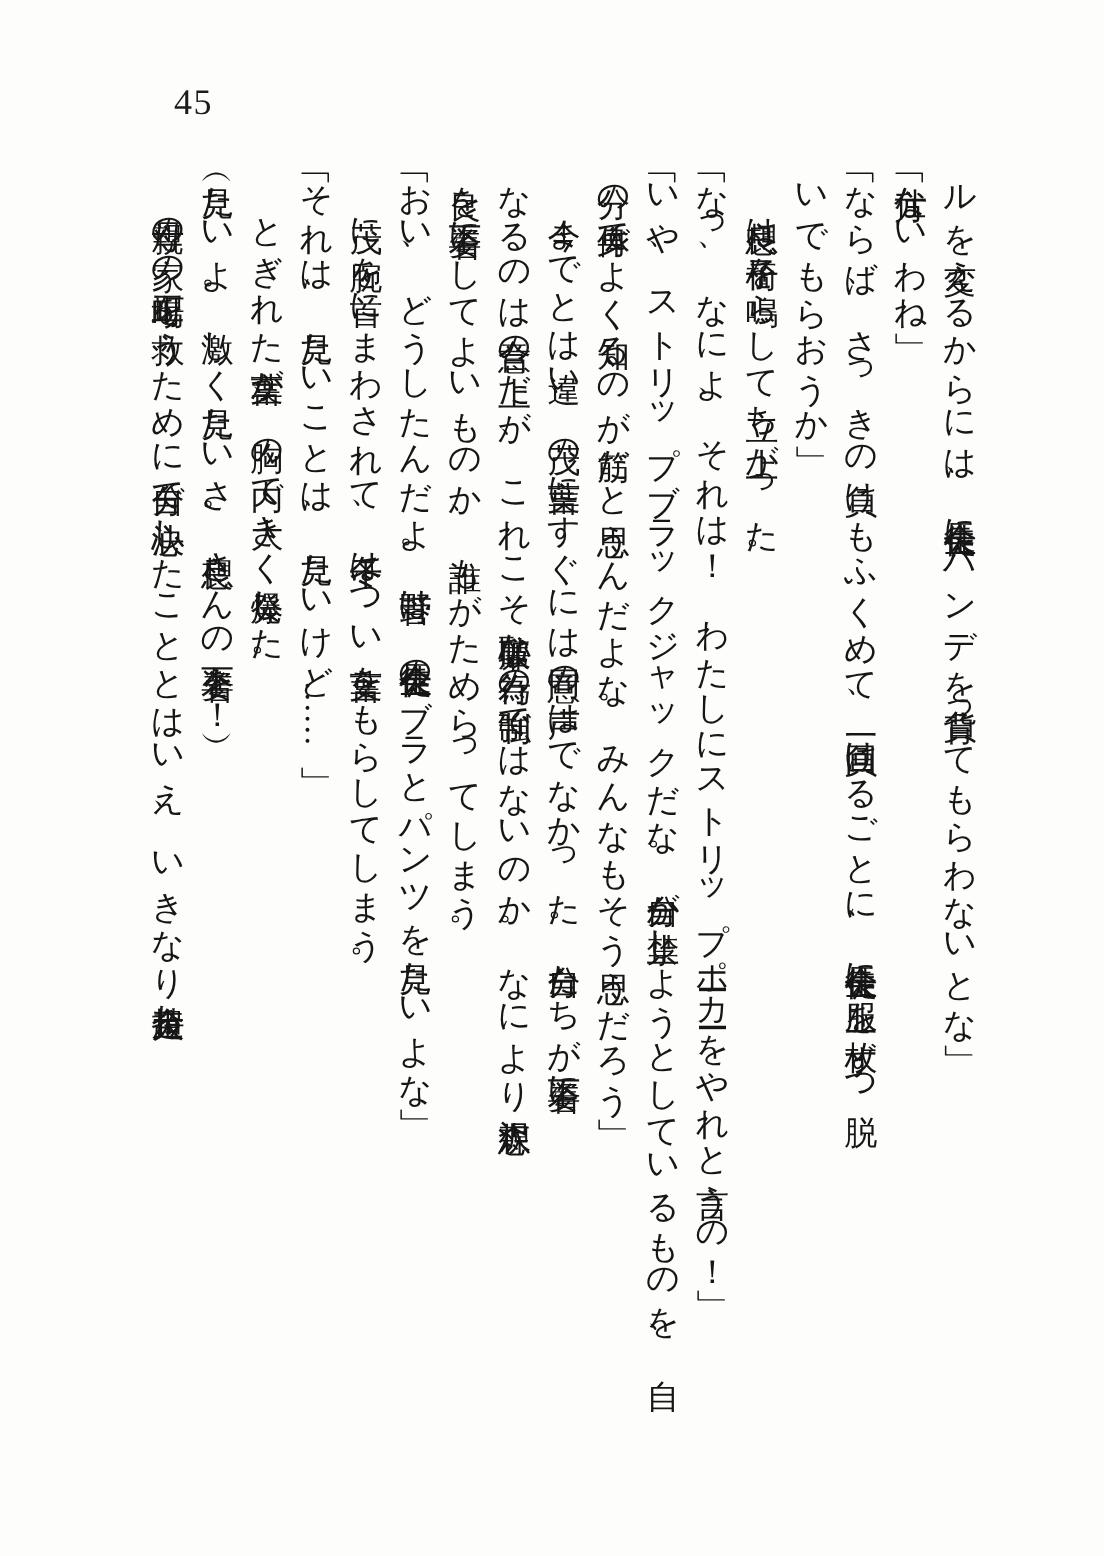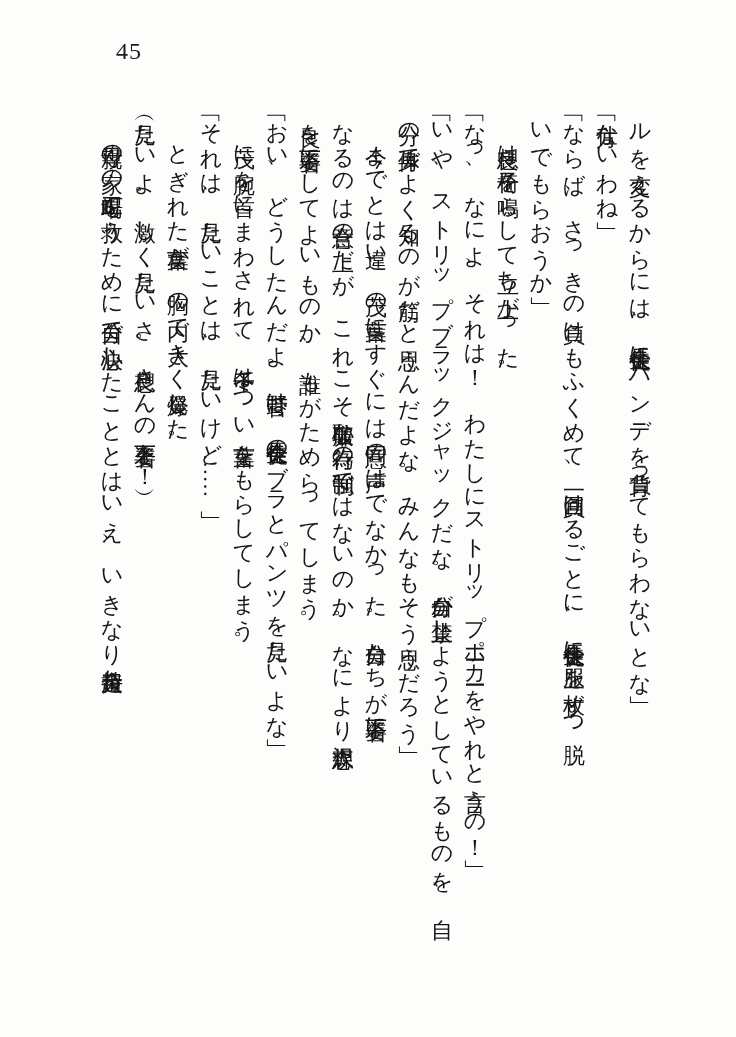--- a/index.html
+++ b/index.html
@@ -15,21 +15,21 @@
   .page {
     position: relative;
     width: 736px;
     height: 1037px;
     background: #fdfdfc;
     font-family: "Liberation Serif", "DejaVu Serif", serif;
     color: #1b1b1b;
   }
   .page-number {
     position: absolute;
-    top: 38px;
+    top: 56px;
     left: 116px;
     font-size: 24px;
     letter-spacing: 1px;
     color: #1b1b1b;
   }
   .text-block {
     position: absolute;
     top: 108px;
     right: 79px;
     height: 842px;

